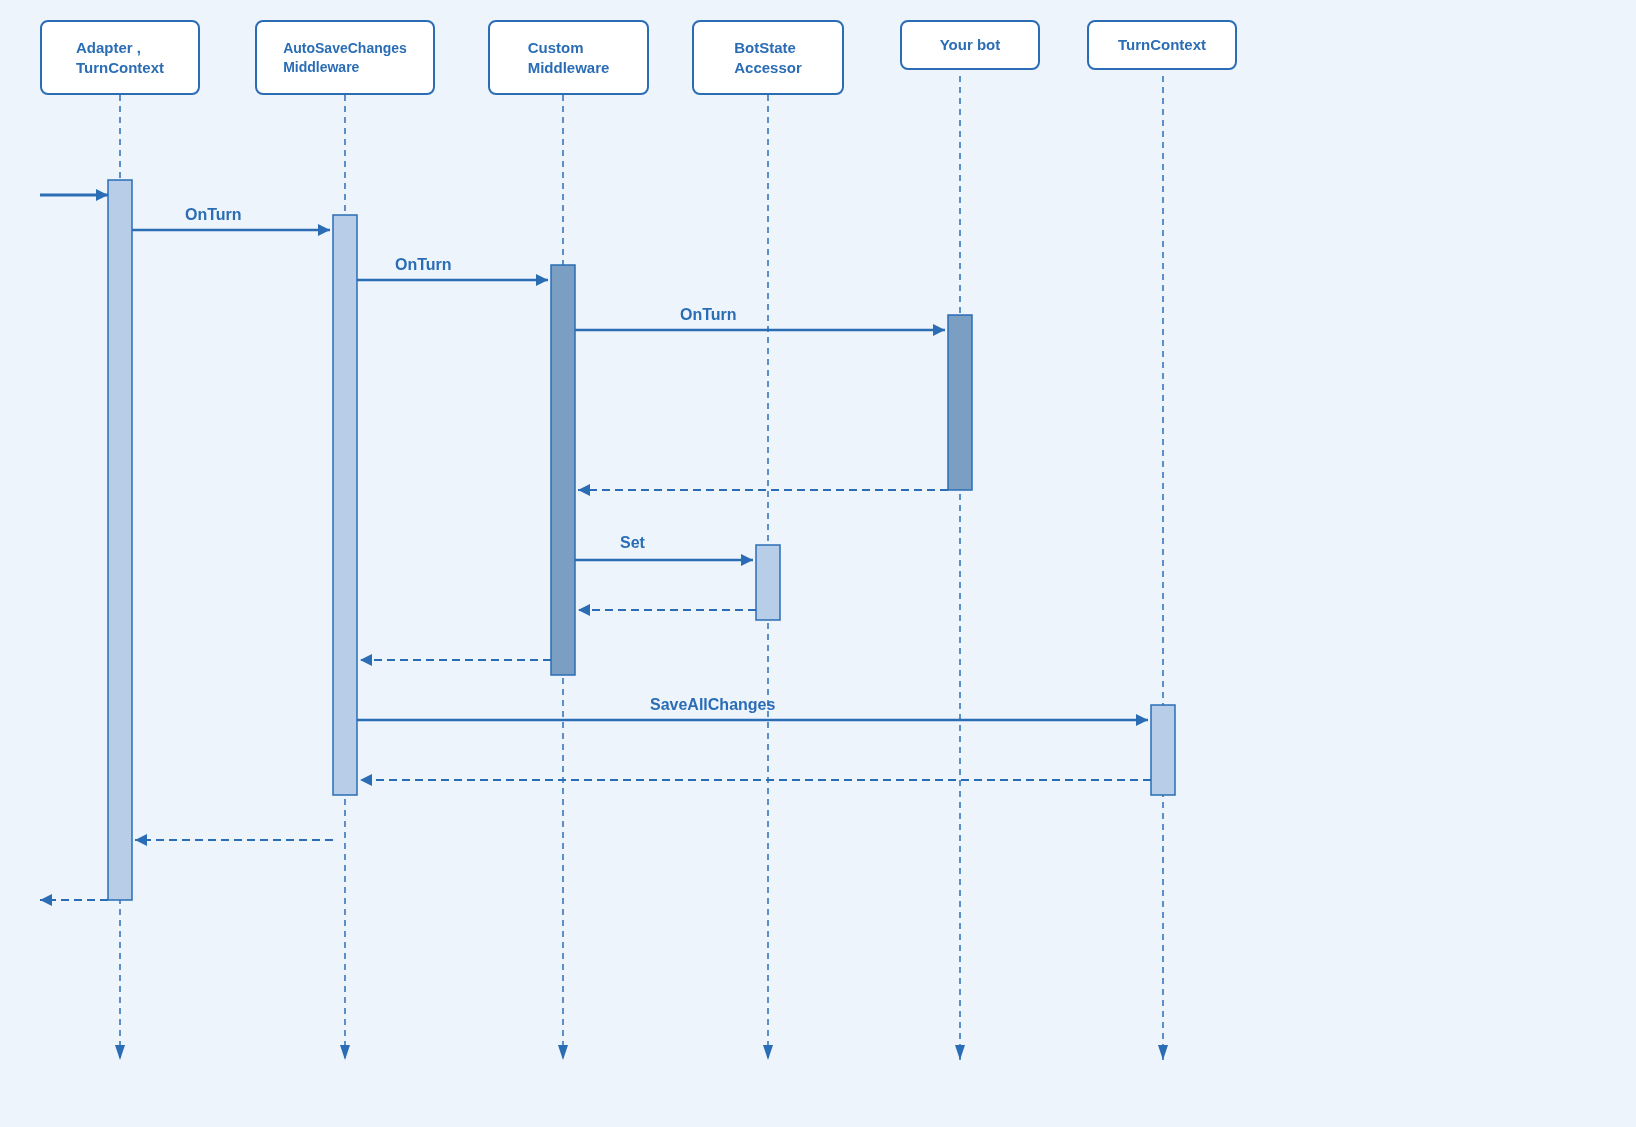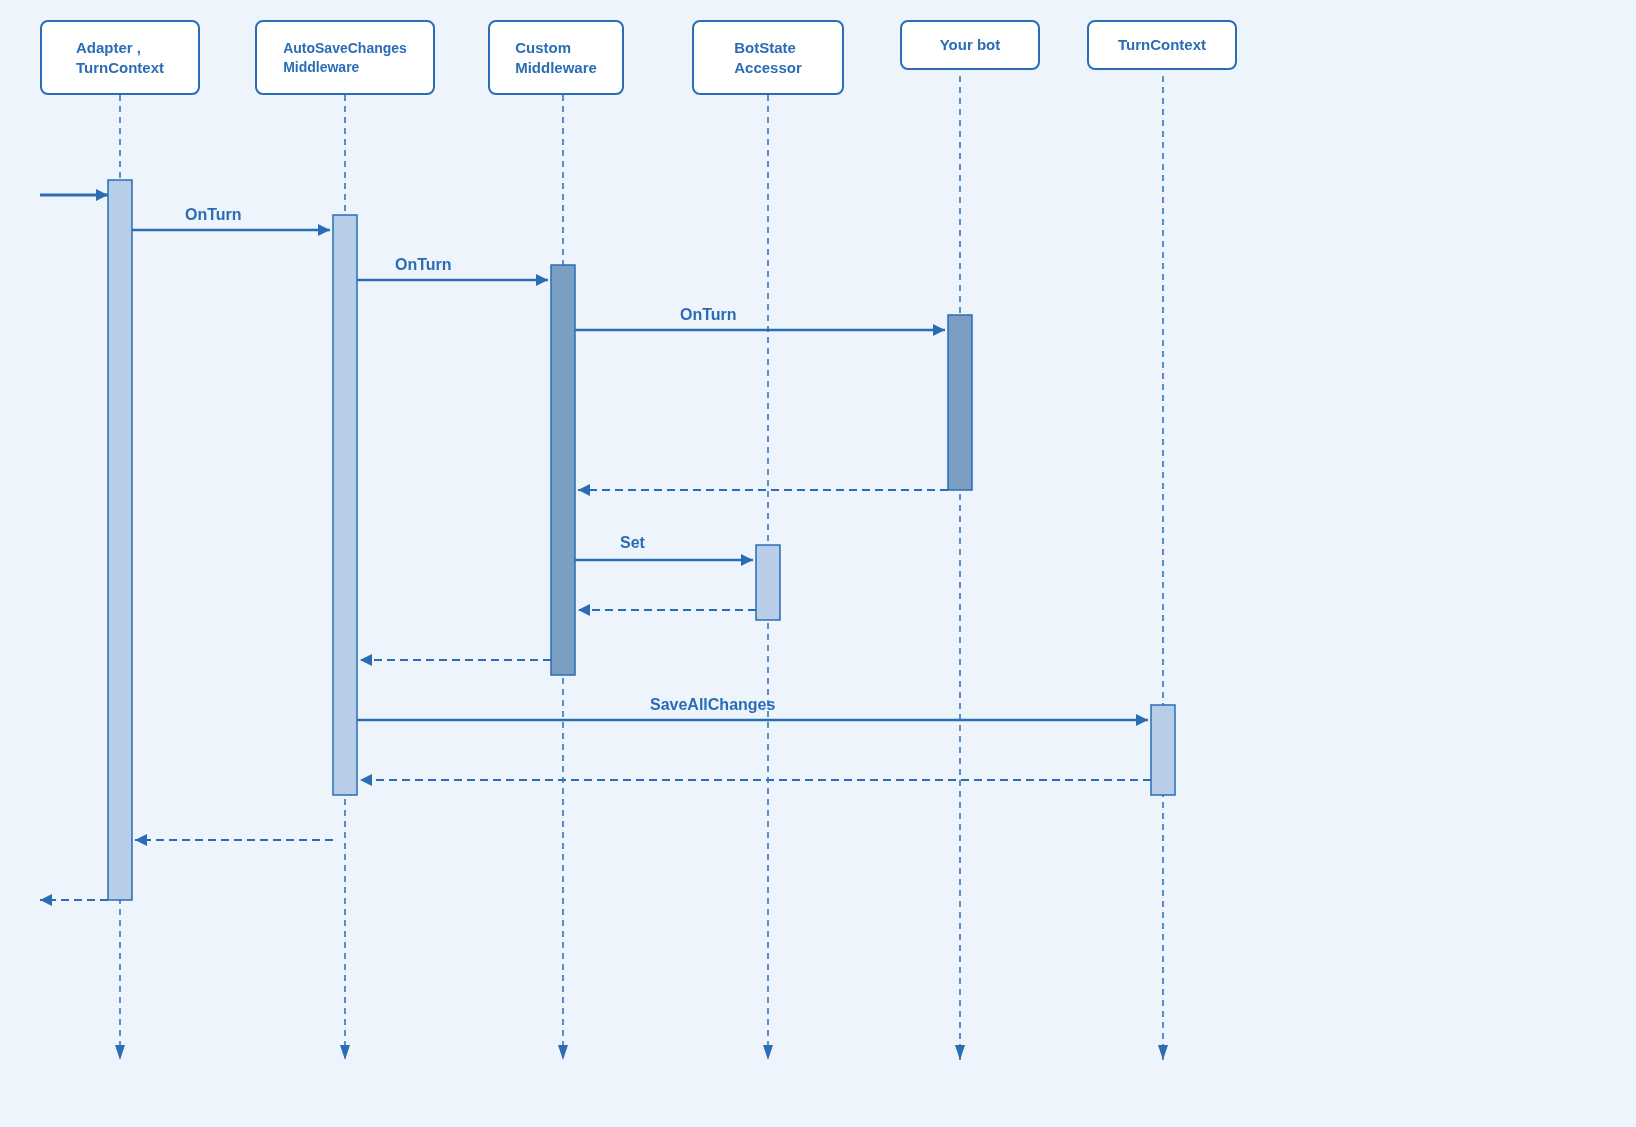--- a/index.html
+++ b/index.html
@@ -122,21 +122,21 @@
   <div class="actor-box" style="left:40px; top:20px; width:160px; height:75px; font-size:15px;">
     <span style="white-space:pre-line;">Adapter ,
 TurnContext</span>
   </div>
 
   <div class="actor-box" style="left:255px; top:20px; width:180px; height:75px; font-size:14px;">
     <span style="white-space:pre-line;">AutoSaveChanges
 Middleware</span>
   </div>
 
-  <div class="actor-box" style="left:488px; top:20px; width:136px; height:75px; font-size:15px;">
+  <div class="actor-box" style="left:488px; top:20px; width:161px; height:75px; font-size:15px;">
     <span style="white-space:pre-line;">Custom
 Middleware</span>
   </div>
 
   <div class="actor-box" style="left:692px; top:20px; width:152px; height:75px; font-size:15px;">
     <span style="white-space:pre-line;">BotState
 Accessor</span>
   </div>
 
   <div class="actor-box" style="left:900px; top:20px; width:140px; height:50px; font-size:15px;">

